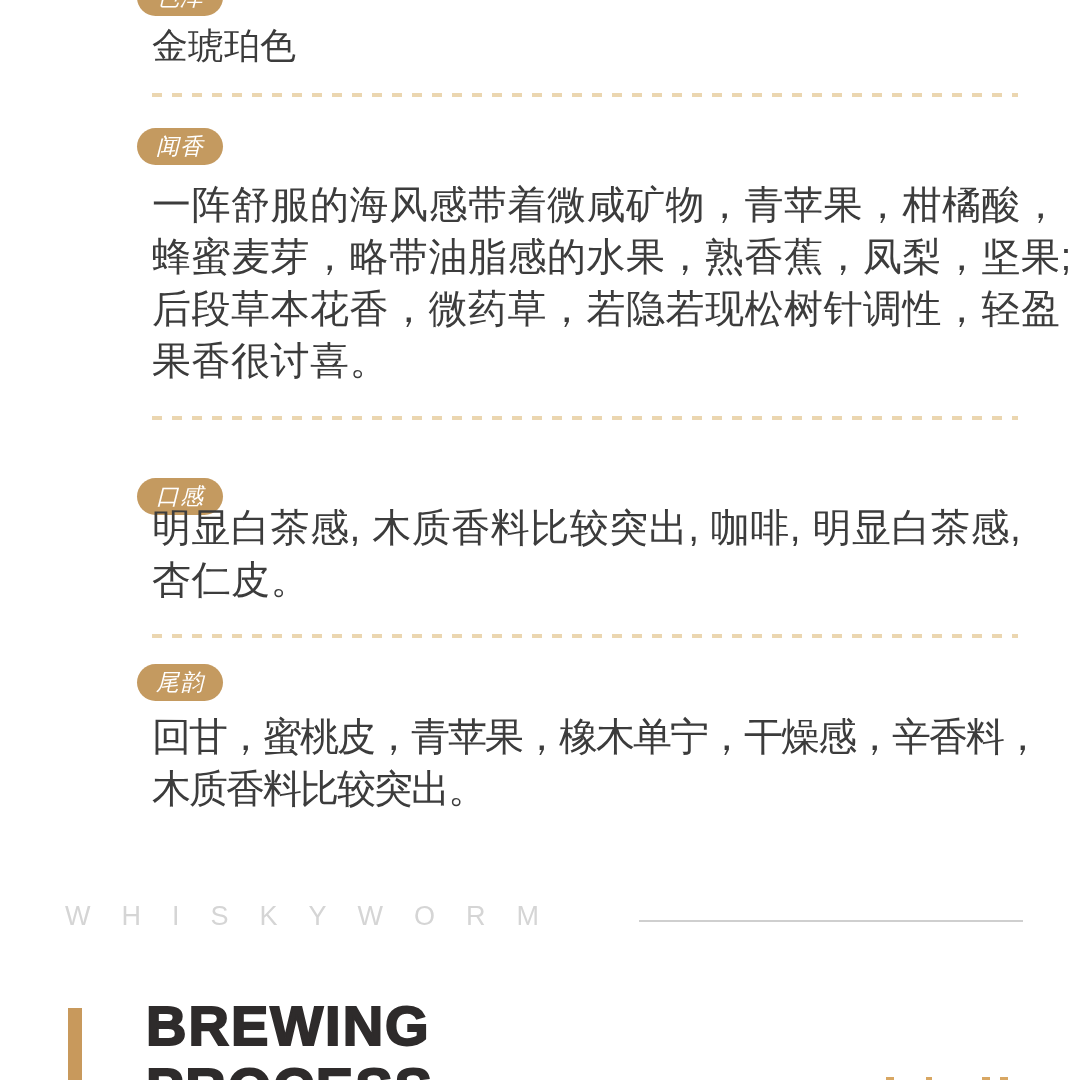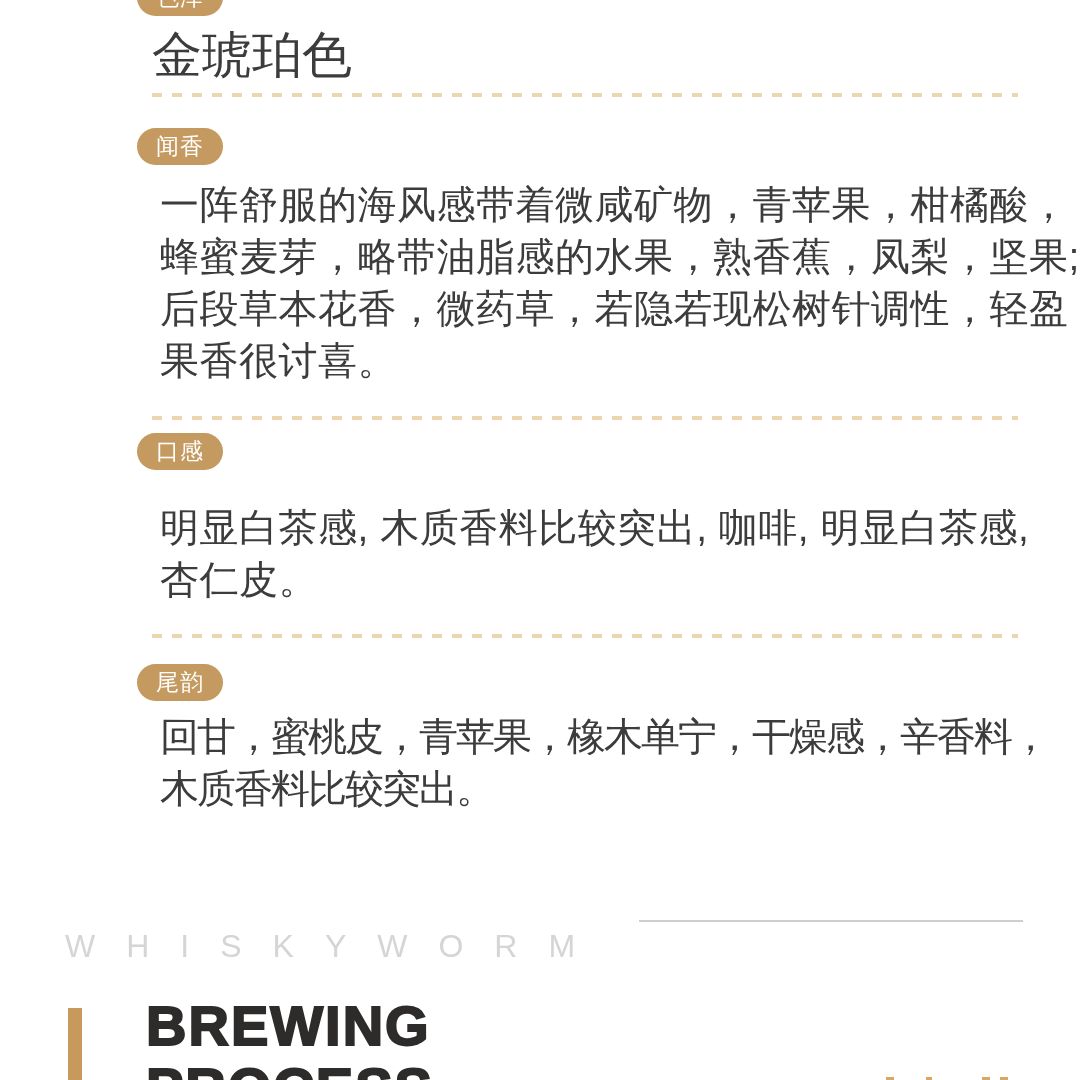--- a/index.html
+++ b/index.html
@@ -8,38 +8,39 @@
     background:#ffffff;
     font-family:"Liberation Sans","DejaVu Sans",sans-serif;
   }
   
   .tag{
     position:absolute;left:137px;width:86px;height:37px;
     background:#C49A60;border-radius:19px;
     color:#ffffff;font-size:23px;font-weight:500;
     display:flex;align-items:center;justify-content:center;
     letter-spacing:1px;
+    font-style:italic;
   }
   
   .divider{
     position:absolute;left:152px;width:866px;height:4px;
     background:repeating-linear-gradient(90deg,#EBD6B0 0 10px,transparent 10px 20px);
   }
   
   .para{
     position:absolute;left:152px;color:#3C3C3C;
     font-size:39px;line-height:52px;font-weight:500;
-    letter-spacing:0.5px;white-space:pre;margin-left:8px;
+    letter-spacing:0.5px;white-space:pre;
   }
   .para.tight{letter-spacing:-2px;}
-  .value-line{position:absolute;left:152px;color:#3C3C3C;font-size:50px;font-weight:500;}
+  .value-line{position:absolute;left:152px;color:#3C3C3C;font-size:36px;font-weight:500;}
   
   .watermark{
-    position:absolute;left:65px;top:928px;
-    color:#D5D5D5;font-size:32px;font-weight:400;letter-spacing:31px;
+    position:absolute;left:65px;top:901px;
+    color:#D5D5D5;font-size:27px;font-weight:400;letter-spacing:31px;
     white-space:nowrap;
   }
   .watermark-rule{
     position:absolute;left:639px;top:920px;width:384px;height:2px;background:#CFCFCF;
   }
   
   .gold-bar{
     position:absolute;left:68px;top:1008px;width:14px;height:80px;background:#C8995C;
   }
   .big-heading{
@@ -70,21 +71,21 @@
 <div class="tag" style="top:128px;">
   <span>闻香</span>
 </div>
 <div class="para" style="top:179px;">一阵舒服的海风感带着微咸矿物，青苹果，柑橘酸，
 蜂蜜麦芽，略带油脂感的水果，熟香蕉，凤梨，坚果;
 后段草本花香，微药草，若隐若现松树针调性，轻盈
 果香很讨喜。</div>
 
 <div class="divider" style="top:416px;"></div>
 
-<div class="tag" style="top:433px;">
+<div class="tag" style="top:478px;">
   <span>口感</span>
 </div>
 <div class="para" style="top:502px;">明显白茶感, 木质香料比较突出, 咖啡, 明显白茶感,
 杏仁皮。</div>
 
 <div class="divider" style="top:634px;"></div>
 
 <div class="tag" style="top:664px;text-align:center;">
   <span>尾韵</span>
 </div>

